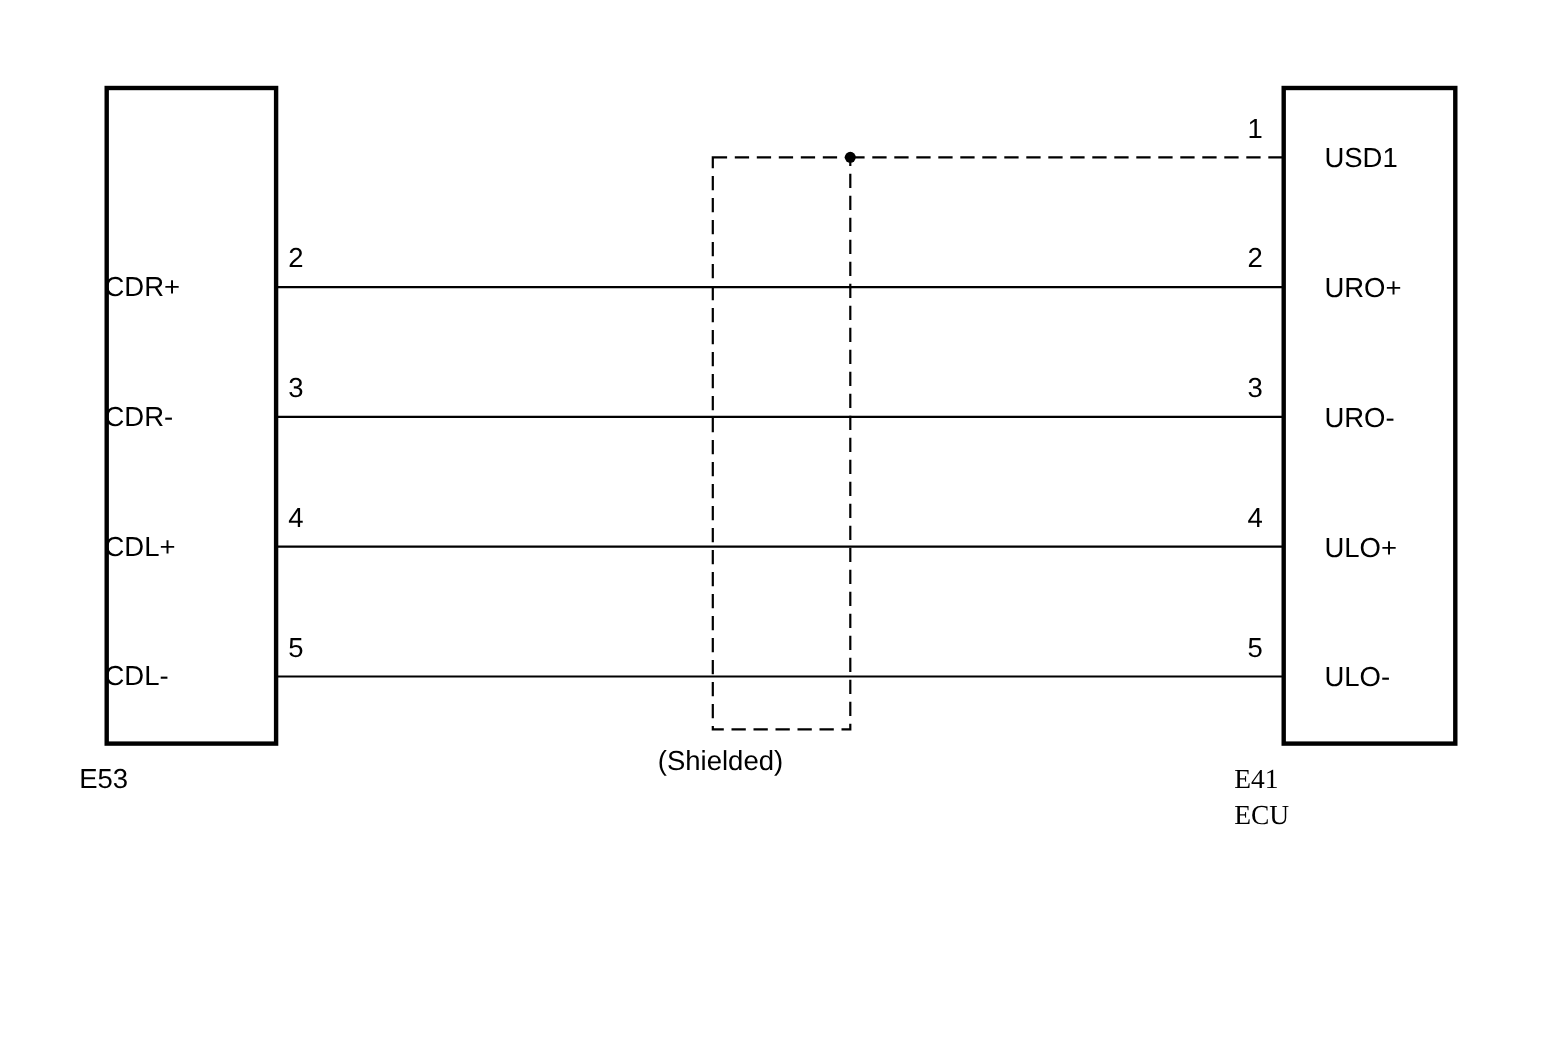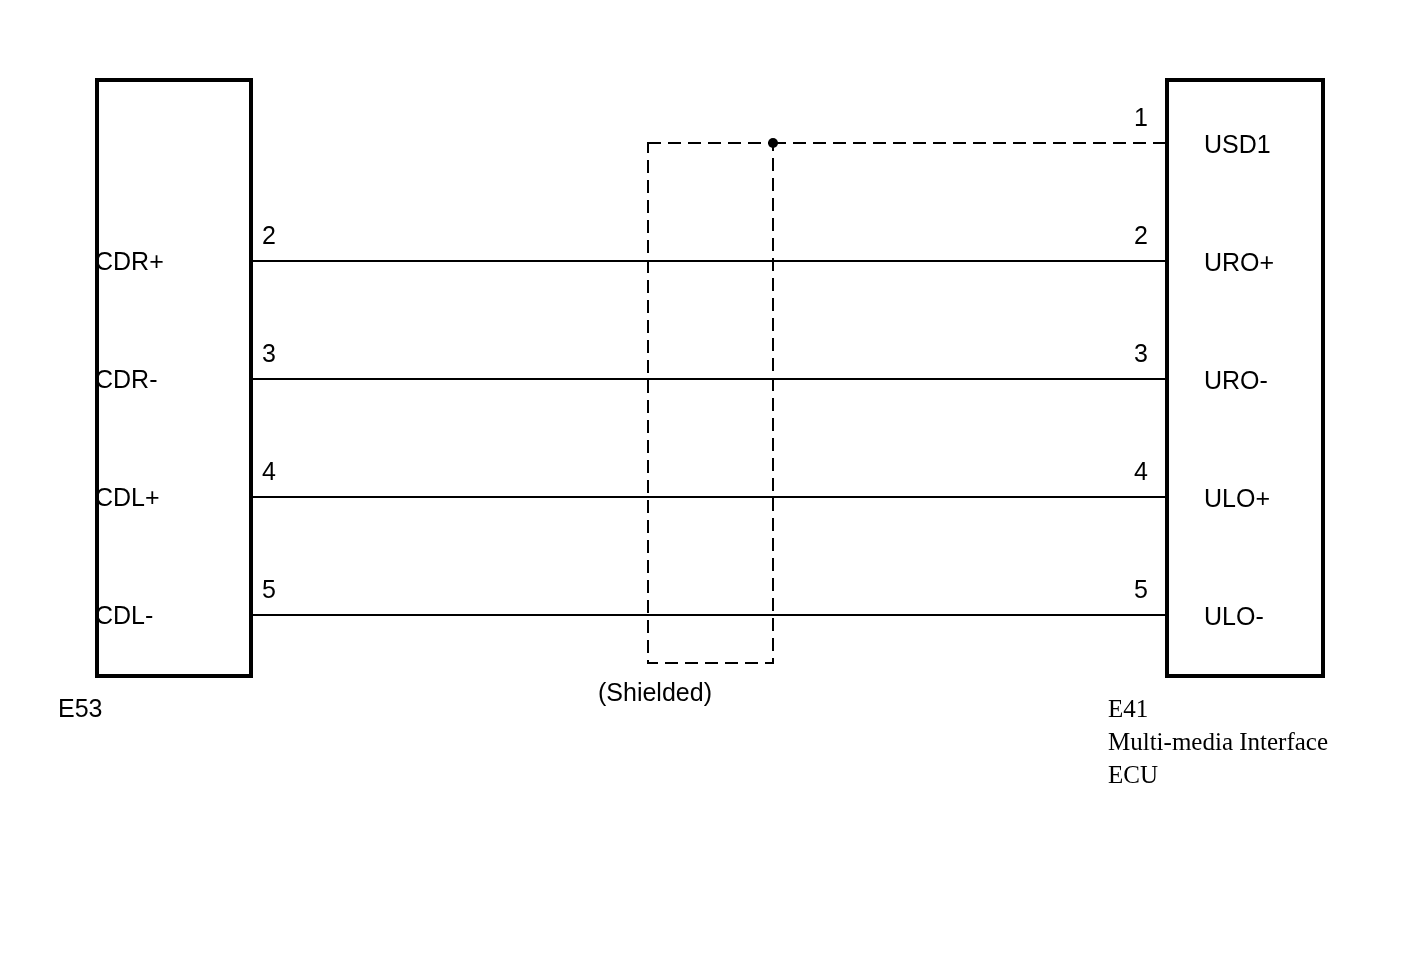--- a/index.html
+++ b/index.html
@@ -48,20 +48,21 @@
   .shield-caption {
     position: absolute;
     left: 598px;
     top: 678px;
     width: 225px;
     text-align: left;
   }
   .conn-caption {
     position: absolute;
     top: 692px;
+    margin-left: 14px;
   }
   .conn-caption div {
     line-height: 33px;
   }
   .caption-left  { left: 58px; }
   .caption-right { left: 1108px; font-family: Liberation Serif, serif; }
 </style>
 </head>
 <body>
 
@@ -107,17 +108,16 @@
   <div class="pin-label label-right" style="top:602px">ULO-</div>
 
   <div class="shield-caption">(Shielded)</div>
 
   <div class="conn-caption caption-left">
     <div>E53</div>
   </div>
 
   <div class="conn-caption caption-right">
     <div>E41</div>
-    <div>Multi-media Interface</div>
     <div>ECU</div>
   </div>
 
 </div>
 
 </body></html>

